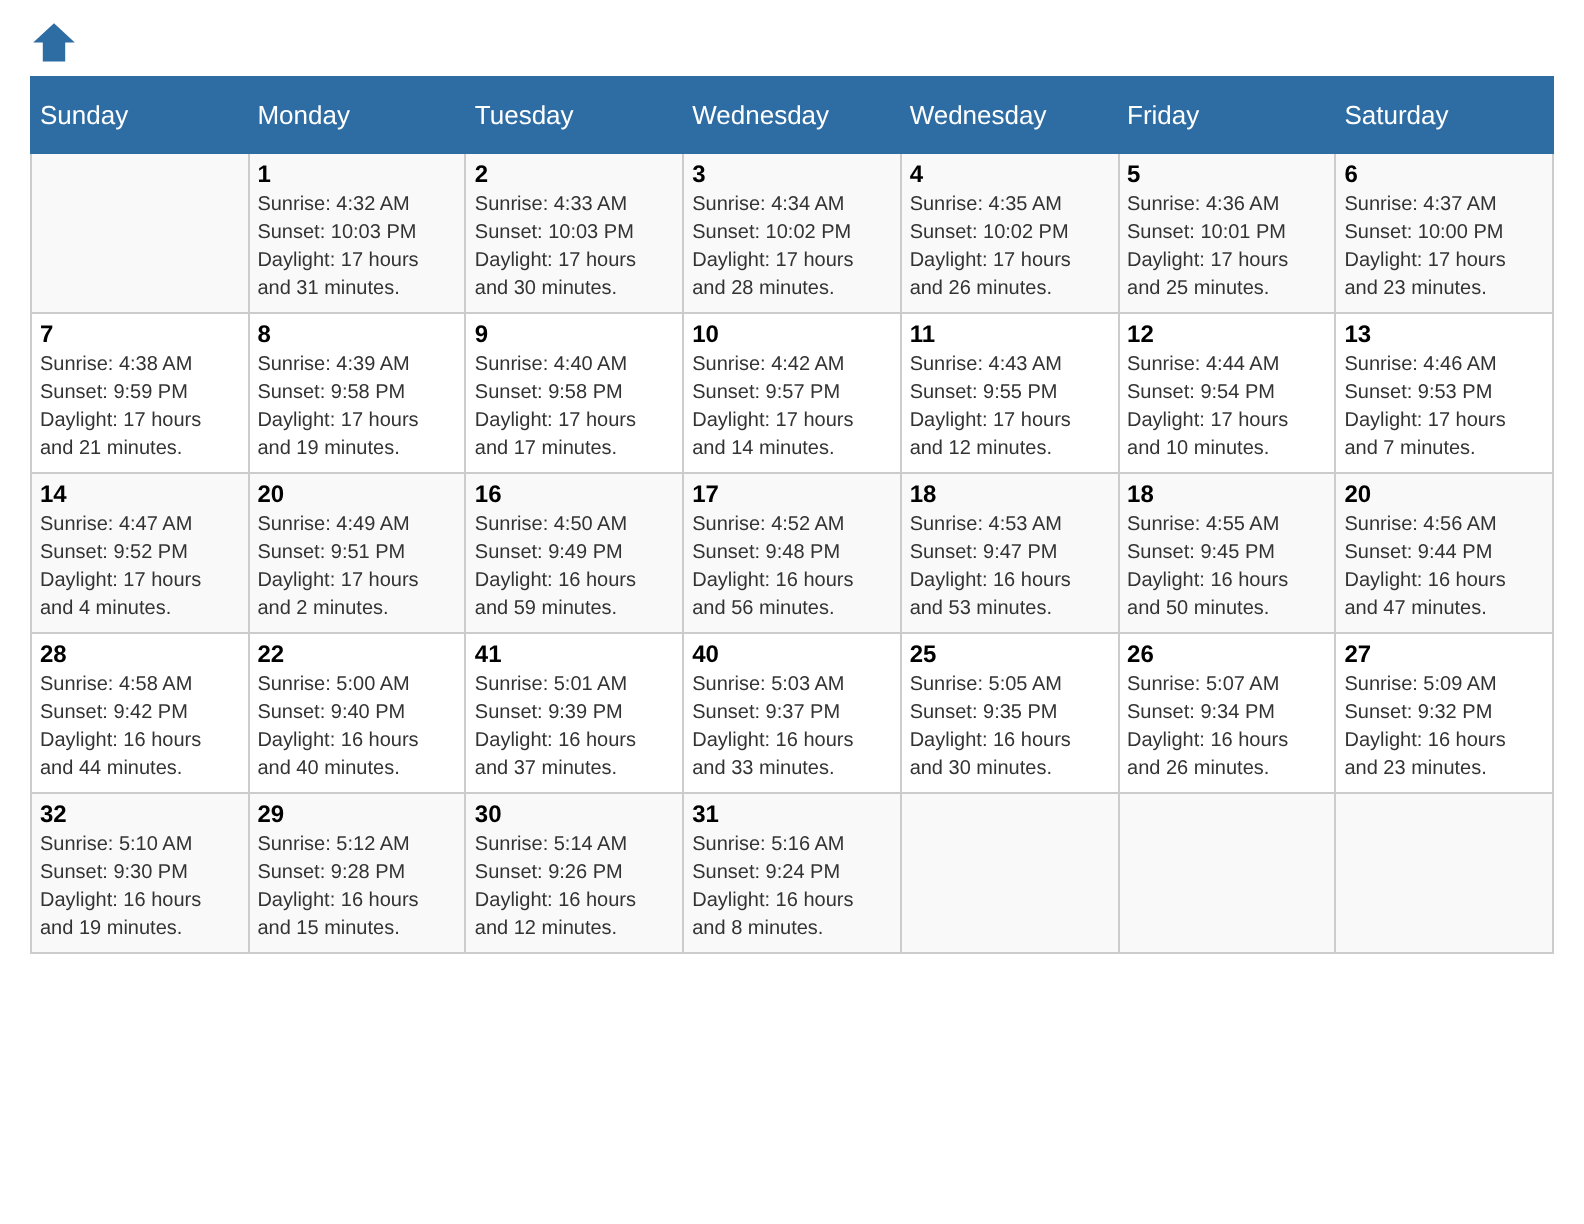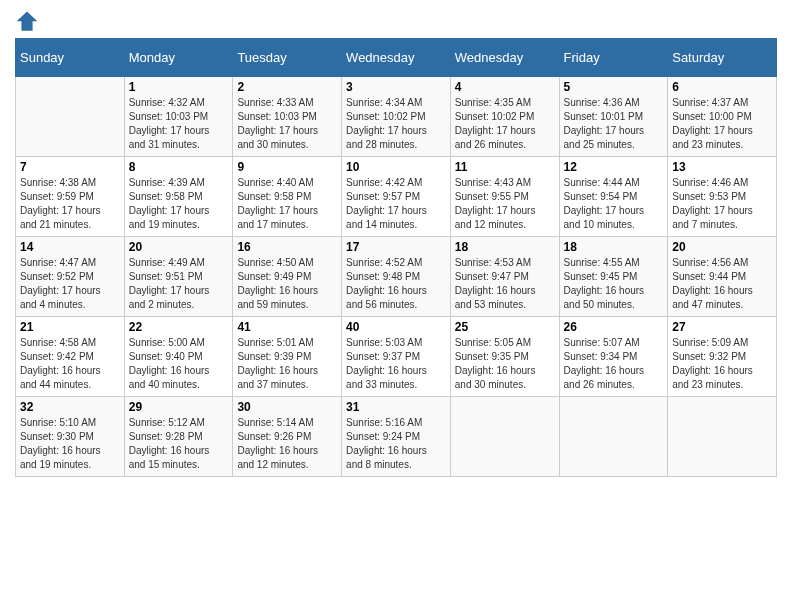--- a/index.html
+++ b/index.html
@@ -203,21 +203,21 @@
           <span class="day-number">18</span>
           <div class="day-info">Sunrise: 4:55 AM<br>Sunset: 9:45 PM<br>Daylight: 16 hours and 50 minutes.</div>
         </td>
         <td>
           <span class="day-number">20</span>
           <div class="day-info">Sunrise: 4:56 AM<br>Sunset: 9:44 PM<br>Daylight: 16 hours and 47 minutes.</div>
         </td>
       </tr>
       <tr>
         <td>
-          <span class="day-number">21</span>
+          <span class="day-number">28</span>
           <div class="day-info">Sunrise: 4:58 AM<br>Sunset: 9:42 PM<br>Daylight: 16 hours and 44 minutes.</div>
         </td>
         <td>
           <span class="day-number">22</span>
           <div class="day-info">Sunrise: 5:00 AM<br>Sunset: 9:40 PM<br>Daylight: 16 hours and 40 minutes.</div>
         </td>
         <td>
           <span class="day-number">41</span>
           <div class="day-info">Sunrise: 5:01 AM<br>Sunset: 9:39 PM<br>Daylight: 16 hours and 37 minutes.</div>
         </td>

